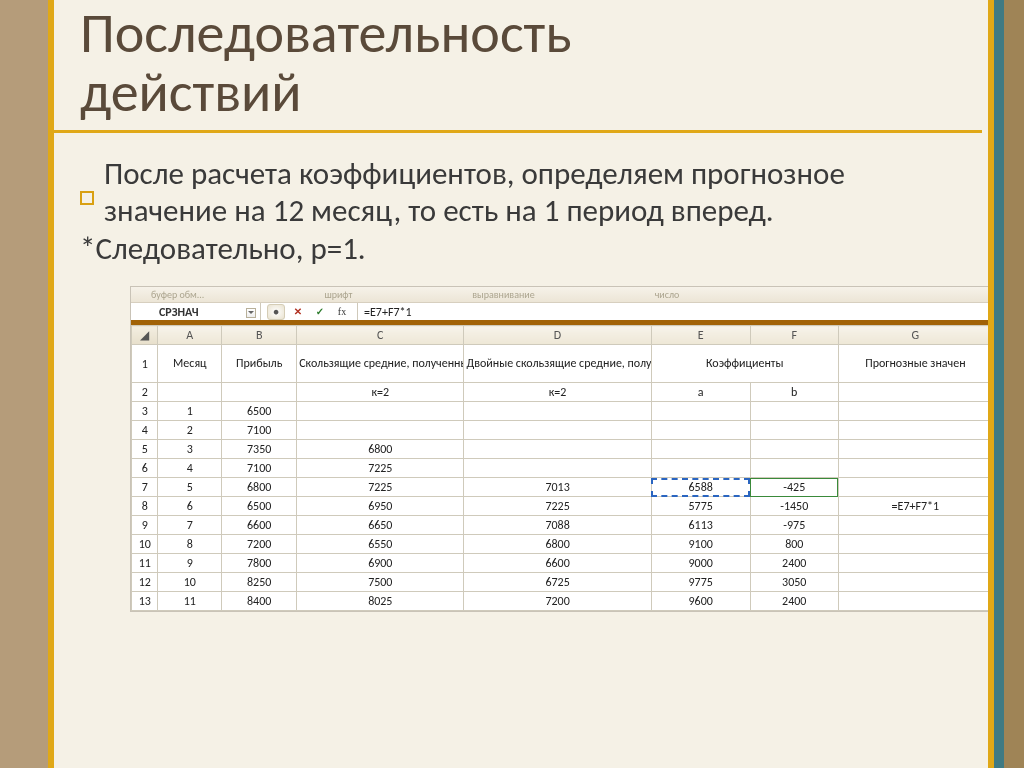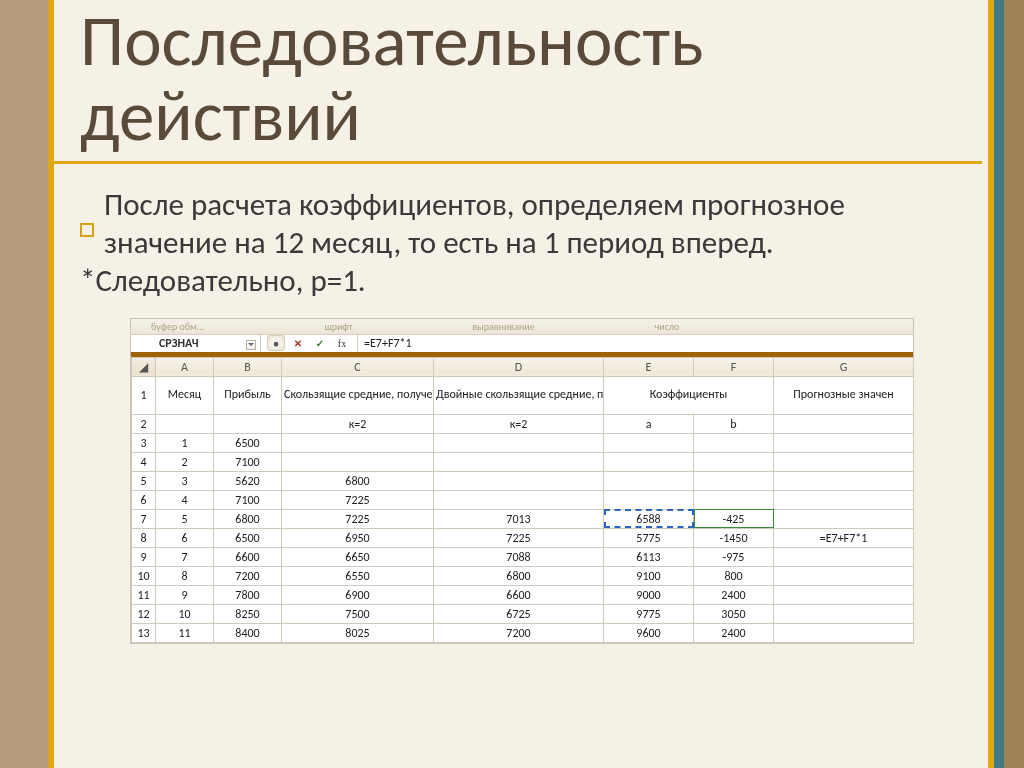--- a/index.html
+++ b/index.html
@@ -28,21 +28,21 @@
   }
   .stripe-right::before {
     content: ""; position: absolute; right: 20px; top: 0; width: 10px; height: 768px;
     background: #3f7a83;
   }
   .stripe-right::after {
     content: ""; position: absolute; right: 30px; top: 0; width: 6px; height: 768px;
     background: #e0a817;
   }
   h1.title {
-    font-size: 71px;
+    font-size: 56px;
     font-weight: 400;
     color: #5a4a3a;
     line-height: 1.05;
     padding-top: 4px;
     margin-bottom: 8px;
     letter-spacing: 0px;
   }
   .title-underline {
     height: 3px;
     background: #e0a817;
@@ -57,21 +57,21 @@
   }
   p.body, p.note {
     font-size: 31px;
     color: #3a3a3a;
     line-height: 1.22;
   }
   p.note { margin-left: 0; }
   .excel-wrap {
     margin-top: 18px;
     margin-left: 50px;
-    width: 784px;
+    width: 864px;
     background: #0369a1;
     font-family: "Calibri", "Arial", sans-serif;
     font-size: 12px;
     color: #222;
     border: 1px solid #c9c3b7;
   }
   .ribbon-hint {
     height: 16px;
     background: linear-gradient(#f6f2e9,#ece5d6);
     border-bottom: 1px solid #d7cfbf;
@@ -290,21 +290,21 @@
         <td>7100</td>
         <td></td>
             <td></td>
             <td></td>
             <td></td>
             <td></td>
       </tr>
       <tr>
         <td class="rowhdr">5</td>
         <td>3</td>
-        <td>5620</td>
+        <td>7350</td>
         <td>6800</td>
         <td></td>
             <td></td>
             <td></td>
             <td></td>
       </tr>
       <tr>
         <td class="rowhdr">6</td>
         <td>4</td>
         <td>7100</td>

